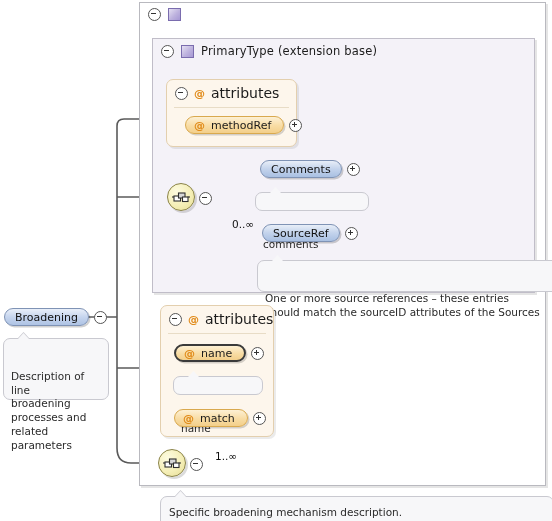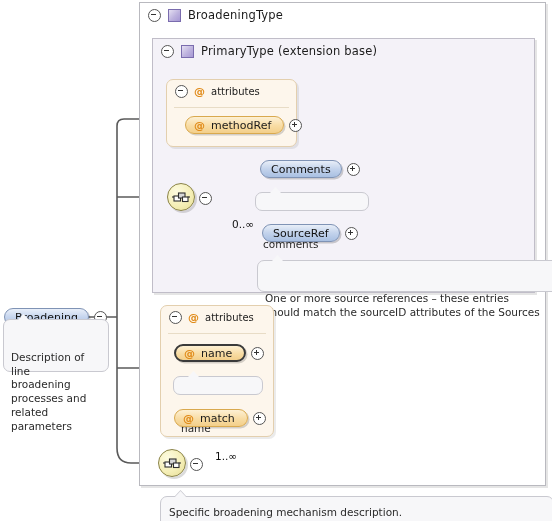--- a/index.html
+++ b/index.html
@@ -71,21 +71,21 @@
     display:flex;align-items:center;gap:6px;white-space:nowrap;
   }
   .attrpanel .sep{
     position:absolute;left:7px;right:7px;
     height:1px;background:#e8dcc6;
   }
   .atico{
     font-size:11px;color:#e08a18;font-weight:bold;
     line-height:1;flex:0 0 auto;
   }
-  .ahdr .label{font-size:10px;color:#1b1b1b;}
+  .ahdr .label{font-size:14px;color:#1b1b1b;}
 
   
   .attrow{position:absolute;display:flex;align-items:center;gap:5px;}
   .attpill{
     display:flex;align-items:center;gap:6px;
     height:18px;padding:0 12px 0 8px;
     border-radius:9px;
     background:linear-gradient(to bottom,#fdf0d4 0%,#f8dca4 55%,#f3cf8a 100%);
     border:1px solid #d9a94e;
     box-shadow:1.5px 1.5px 0 rgba(0,0,0,0.16);
@@ -195,21 +195,20 @@
       <path d="M222 197 V226 Q222 233 229 233 H262"></path>
 
       <path d="M196 463 H246"></path>
     </g>
   </svg>
 
   <div class="typebox" style="left:139px;top:2px;width:407px;height:484px;">
     <div class="hdr">
       <span class="tgl"></span>
       <span class="ctico"></span>
-      <span class="label">BroadeningType</span>
     </div>
   </div>
 
   <div class="typebox inner" style="left:152px;top:38px;width:383px;height:255px;padding-left:28px;">
     <div class="hdr">
       <span class="tgl"></span>
       <span class="ctico"></span>
       <span class="label">PrimaryType (extension base)</span>
     </div>
   </div>
@@ -268,21 +267,21 @@
     <span>One or more source references – these entries
 should match the sourceID attributes of the Sources</span>
   </div>
 
   <div class="elrow" style="left:4px;top:308px;">
     <span class="elpill root">
       <span class="nm">Broadening</span>
     </span>
     <span class="tgl"></span>
   </div>
-  <div class="doc" style="left:3px;top:319px;width:106px;height:53px;">
+  <div class="doc" style="left:3px;top:338px;width:106px;height:62px;">
     <span class="tailline"></span><span class="tail"></span>
     <span>Description of line
 broadening
 processes and
 related parameters</span>
   </div>
 
   <div class="attrpanel" style="left:160px;top:305px;width:114px;height:132px;">
     <div class="ahdr">
       <span class="tgl"></span>

